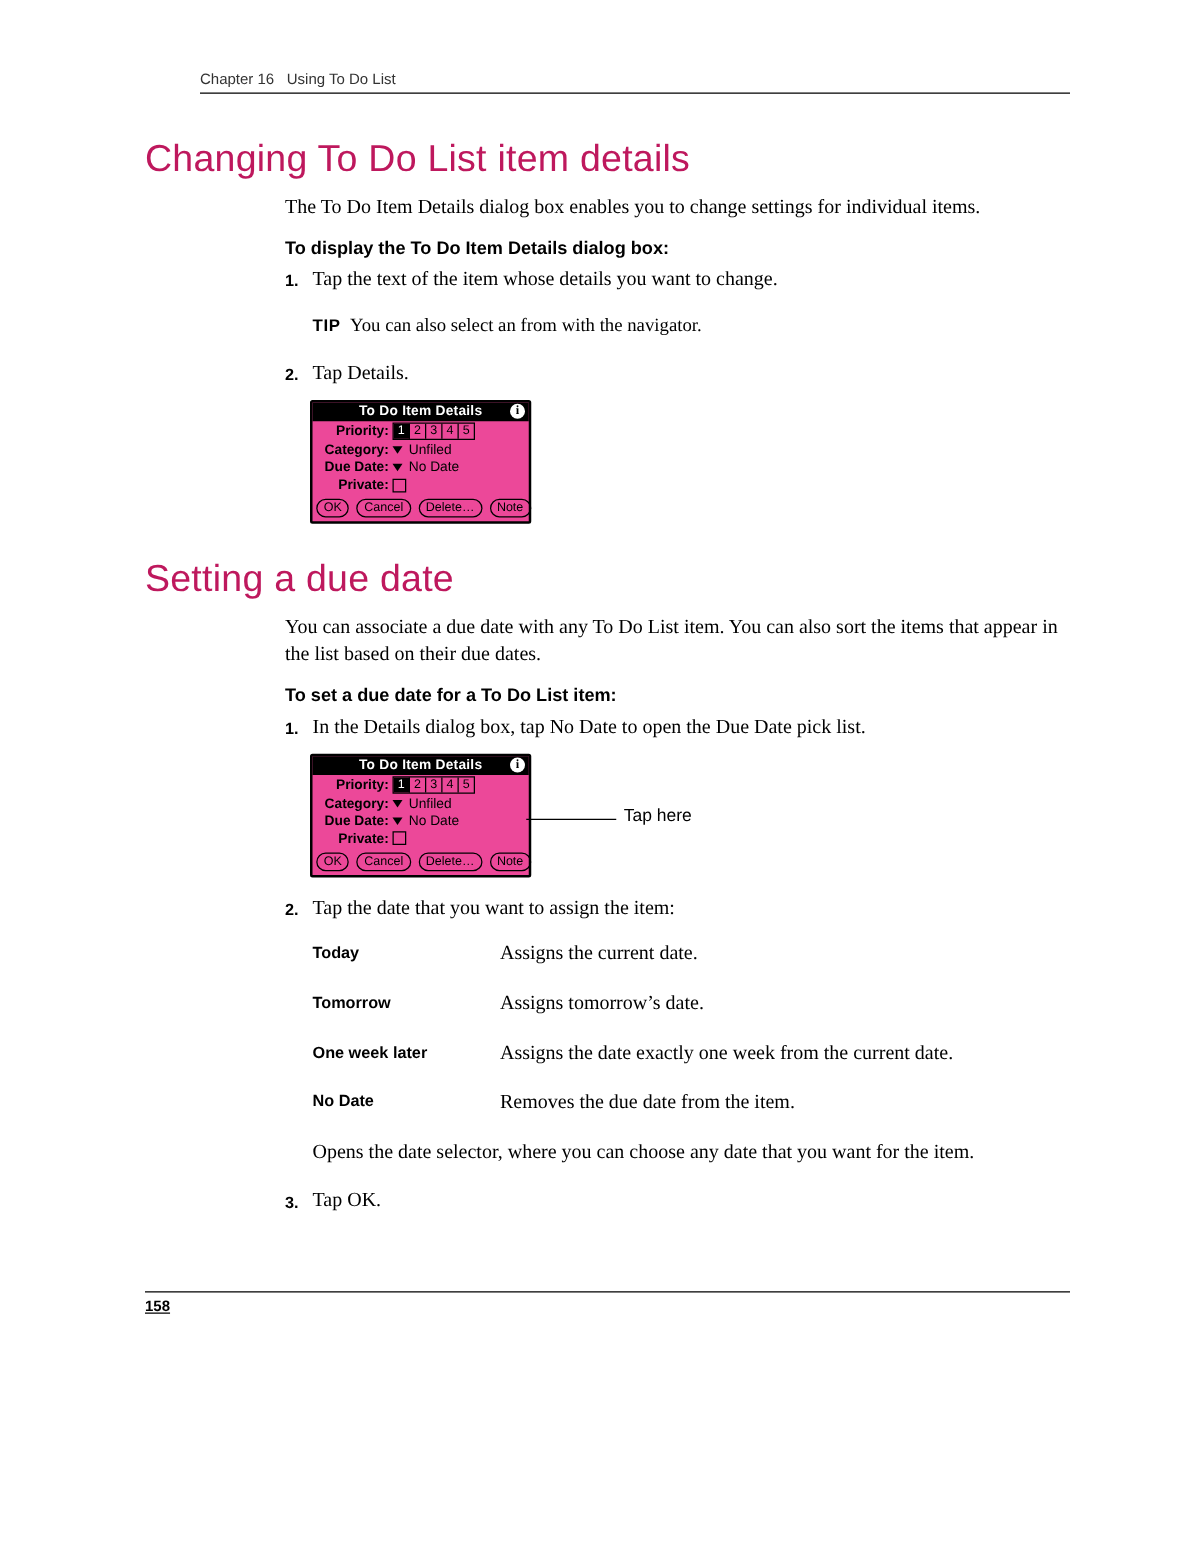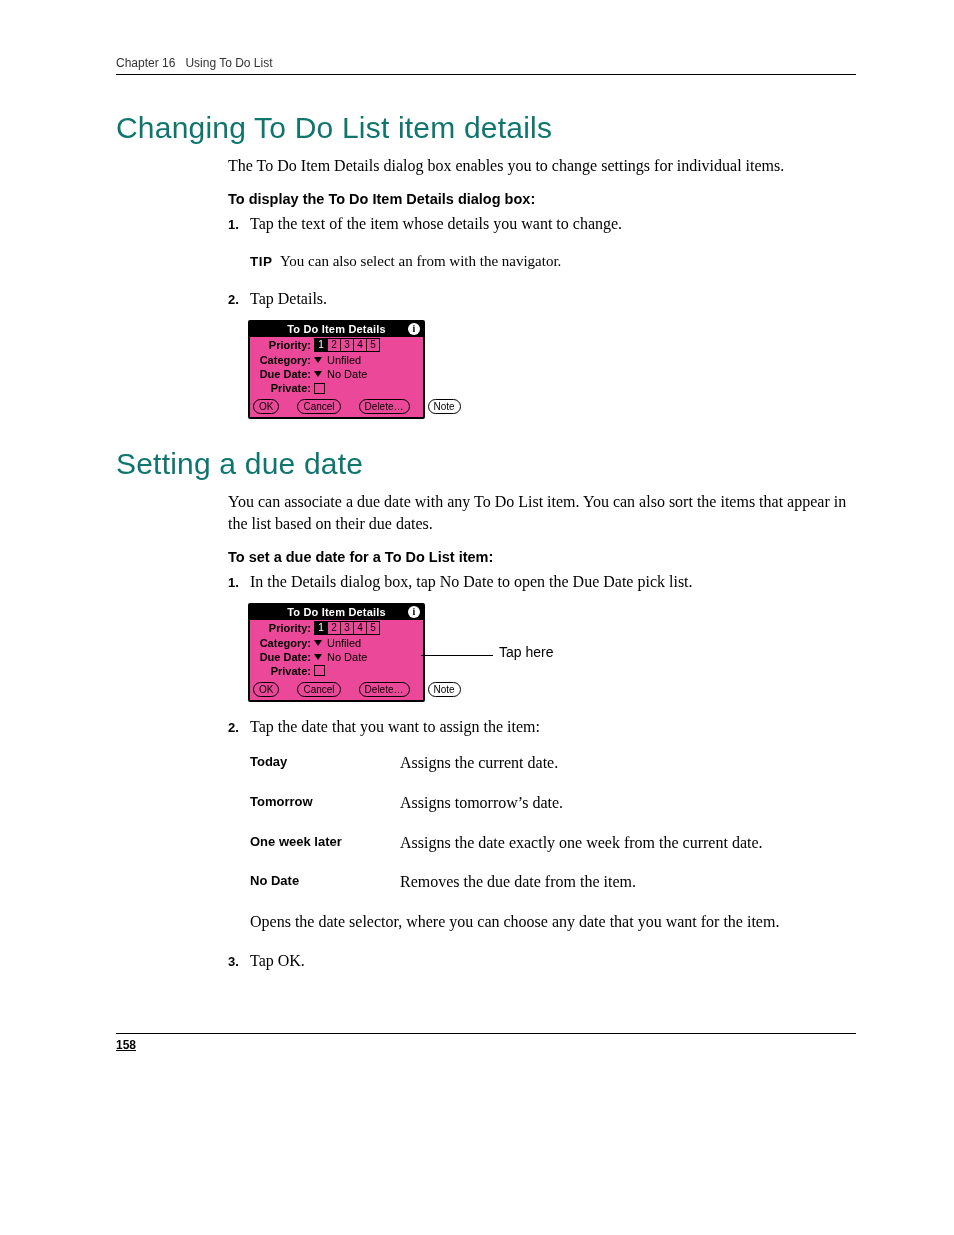--- a/index.html
+++ b/index.html
@@ -14,26 +14,27 @@
     padding: 56px 98px 40px 116px;
     box-sizing: border-box;
   }
   .running-head {
     font-family: "Trebuchet MS", "Lucida Grande", Arial, sans-serif;
     font-size: 12px;
     color: #333;
     padding-bottom: 4px;
     border-bottom: 1px solid #000;
     margin-bottom: 36px;
+    margin-left: 44px;
   }
   h1.section {
     font-family: "Arial Narrow", "Helvetica Condensed", "Trebuchet MS", Arial, sans-serif;
     font-stretch: condensed;
     font-weight: 400;
-    color: #0f766e;
+    color: #be185d;
     font-size: 30px;
     letter-spacing: 0.2px;
     margin: 28px 0 10px 0;
   }
   .body-block {
     margin-left: 112px;
   }
   p.body {
     font-size: 16px;
     line-height: 1.35;
@@ -147,21 +148,21 @@
     border-right: 4px solid transparent;
     border-top: 6px solid #000;
     margin-right: 2px;
     vertical-align: middle;
   }
   .chk {
     width: 9px; height: 9px; border: 1px solid #000; display: inline-block;
   }
   .dialog .buttons {
     display: flex;
-    gap: 18px;
+    gap: 6px;
     padding: 4px 3px 3px 3px;
   }
   .dialog .buttons .btn {
     border: 1px solid #000;
     border-radius: 8px;
     font-size: 10px;
     padding: 0 5px;
     line-height: 13px;
   }
   

